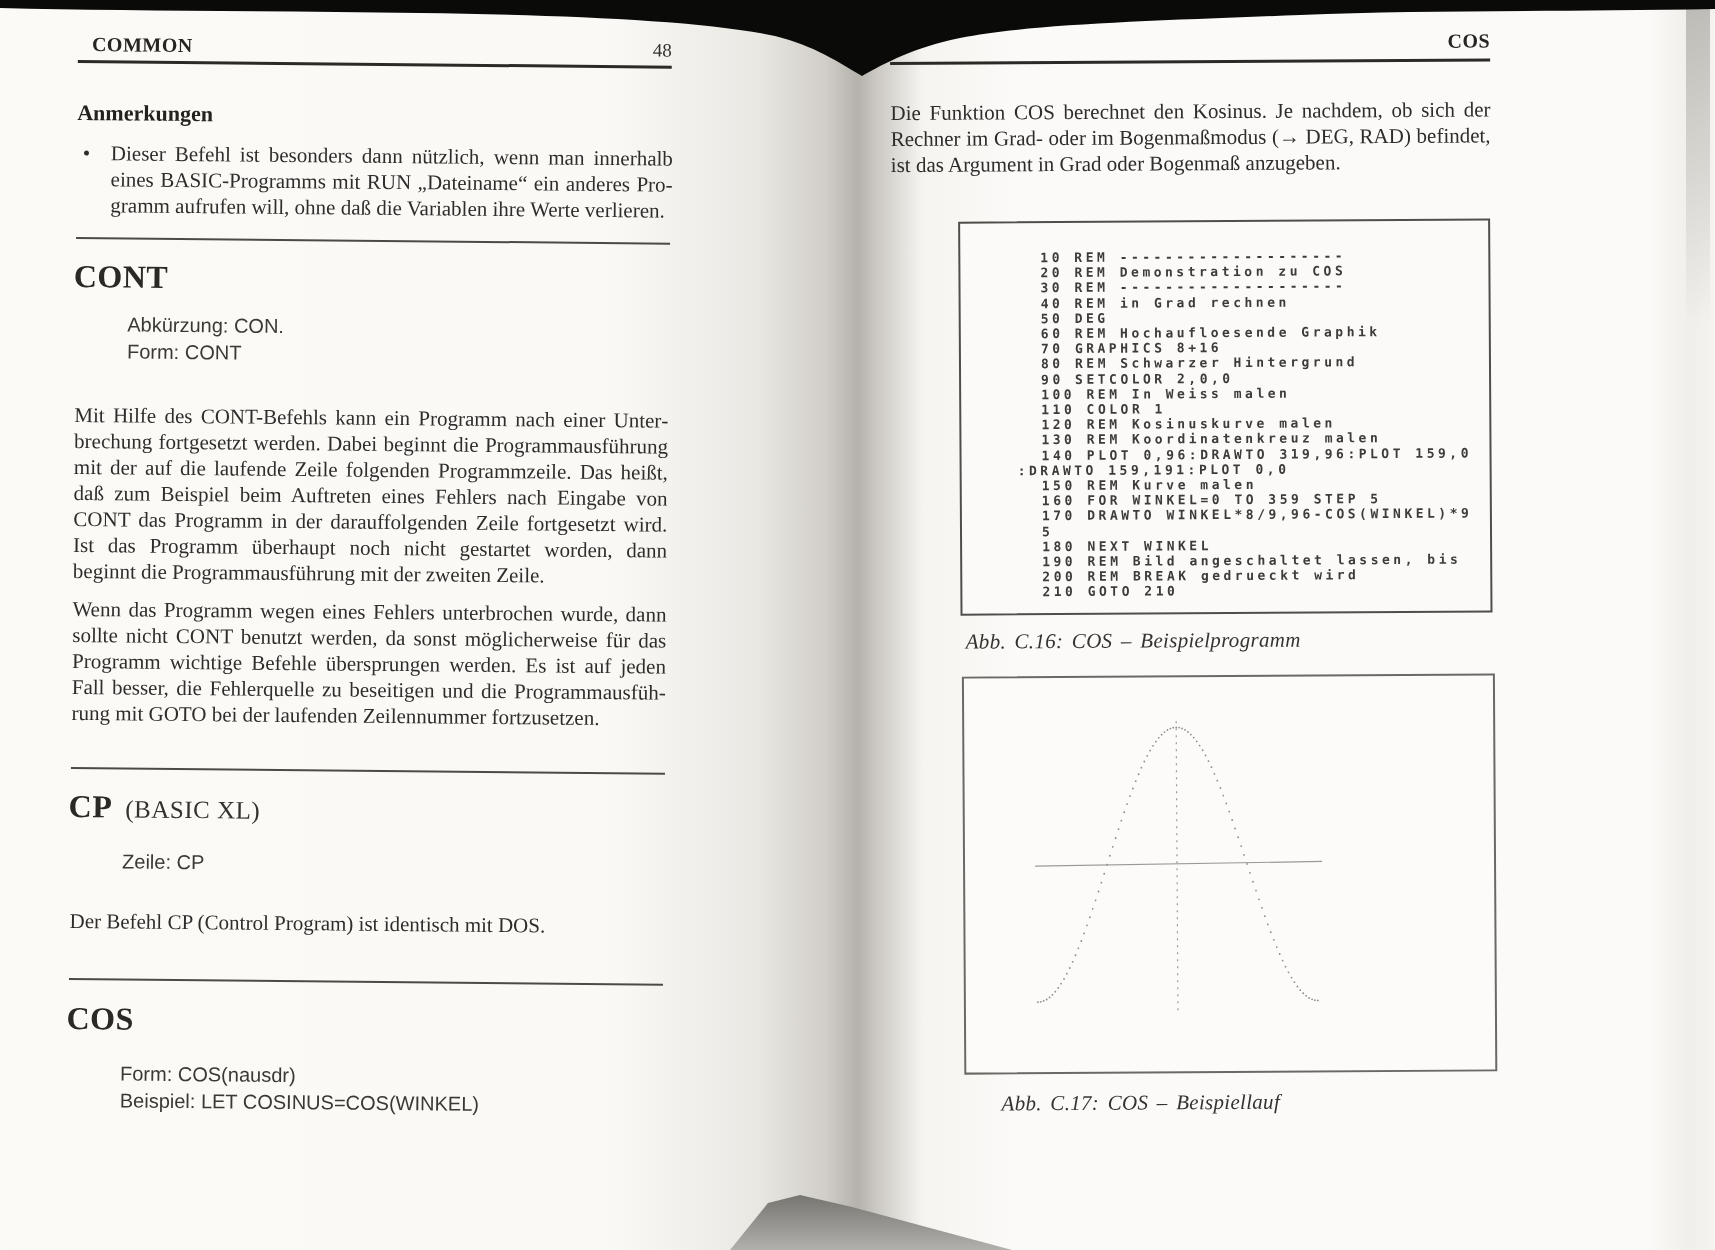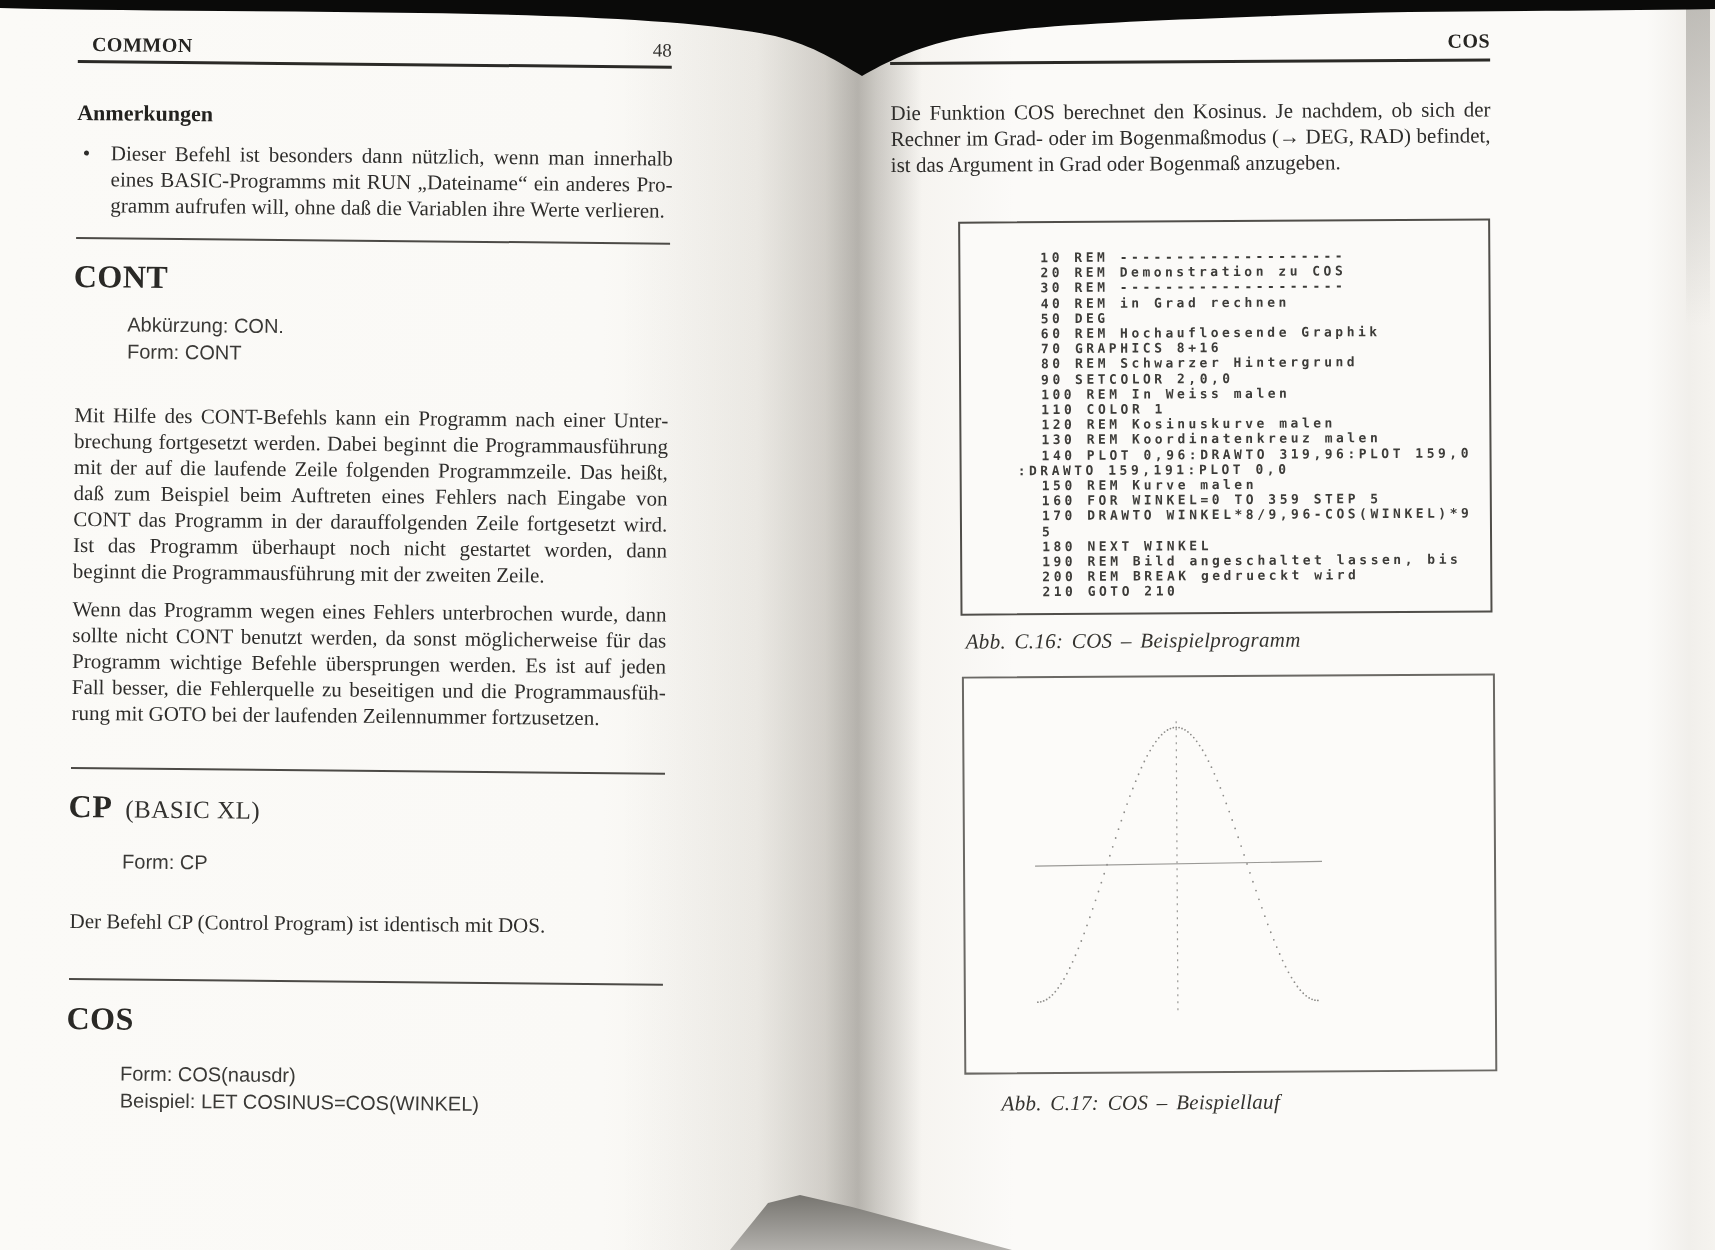--- a/index.html
+++ b/index.html
@@ -74,21 +74,21 @@
 
       <div class="abs body-par" style="left:78px;top:402px;width:594px;">Mit Hilfe des CONT-Befehls kann ein Programm nach einer Unter­brechung fortgesetzt werden. Dabei beginnt die Programmausfüh­rung mit der auf die laufende Zeile folgenden Programmzeile. Das heißt, daß zum Beispiel beim Auftreten eines Fehlers nach Eingabe von CONT das Programm in der darauffolgenden Zeile fortgesetzt wird. Ist das Programm überhaupt noch nicht gestartet worden, dann beginnt die Programmausführung mit der zweiten Zeile.</div>
       <div class="abs body-par" style="left:78px;top:596px;width:594px;">Wenn das Programm wegen eines Fehlers unterbrochen wurde, dann sollte nicht CONT benutzt werden, da sonst möglicherweise für das Programm wichtige Befehle übersprungen werden. Es ist auf jeden Fall besser, die Fehlerquelle zu beseitigen und die Programmausfüh­rung mit GOTO bei der laufenden Zeilennummer fortzusetzen.</div>
 
       <div class="abs divider" style="left:78px;top:767px;width:594px;"></div>
 
       <div class="abs" style="left:76px;top:788px;">
         <span class="cmd-heading">CP</span>
         <span class="cmd-suffix" style="margin-left:9px;">(BASIC XL)</span>
       </div>
-      <div class="abs sans form-line" style="left:130px;top:848px;">Form: CP</div>
+      <div class="abs sans form-line" style="left:130px;top:848px;">Zeile: CP</div>
       <div class="abs body-par" style="left:78px;top:908px;width:594px;text-align:left;">Der Befehl CP (Control Program) ist identisch mit DOS.</div>
 
       <div class="abs divider" style="left:78px;top:978px;width:594px;"></div>
 
       <div class="abs cmd-heading" style="left:76px;top:1000px;">COS</div>
       <div class="abs sans form-line" style="left:130px;top:1060px;">Form: COS(nausdr)</div>
       <div class="abs sans form-line" style="left:130px;top:1087px;">Beispiel: LET COSINUS=COS(WINKEL)</div>
     </div>
   </div>
 

